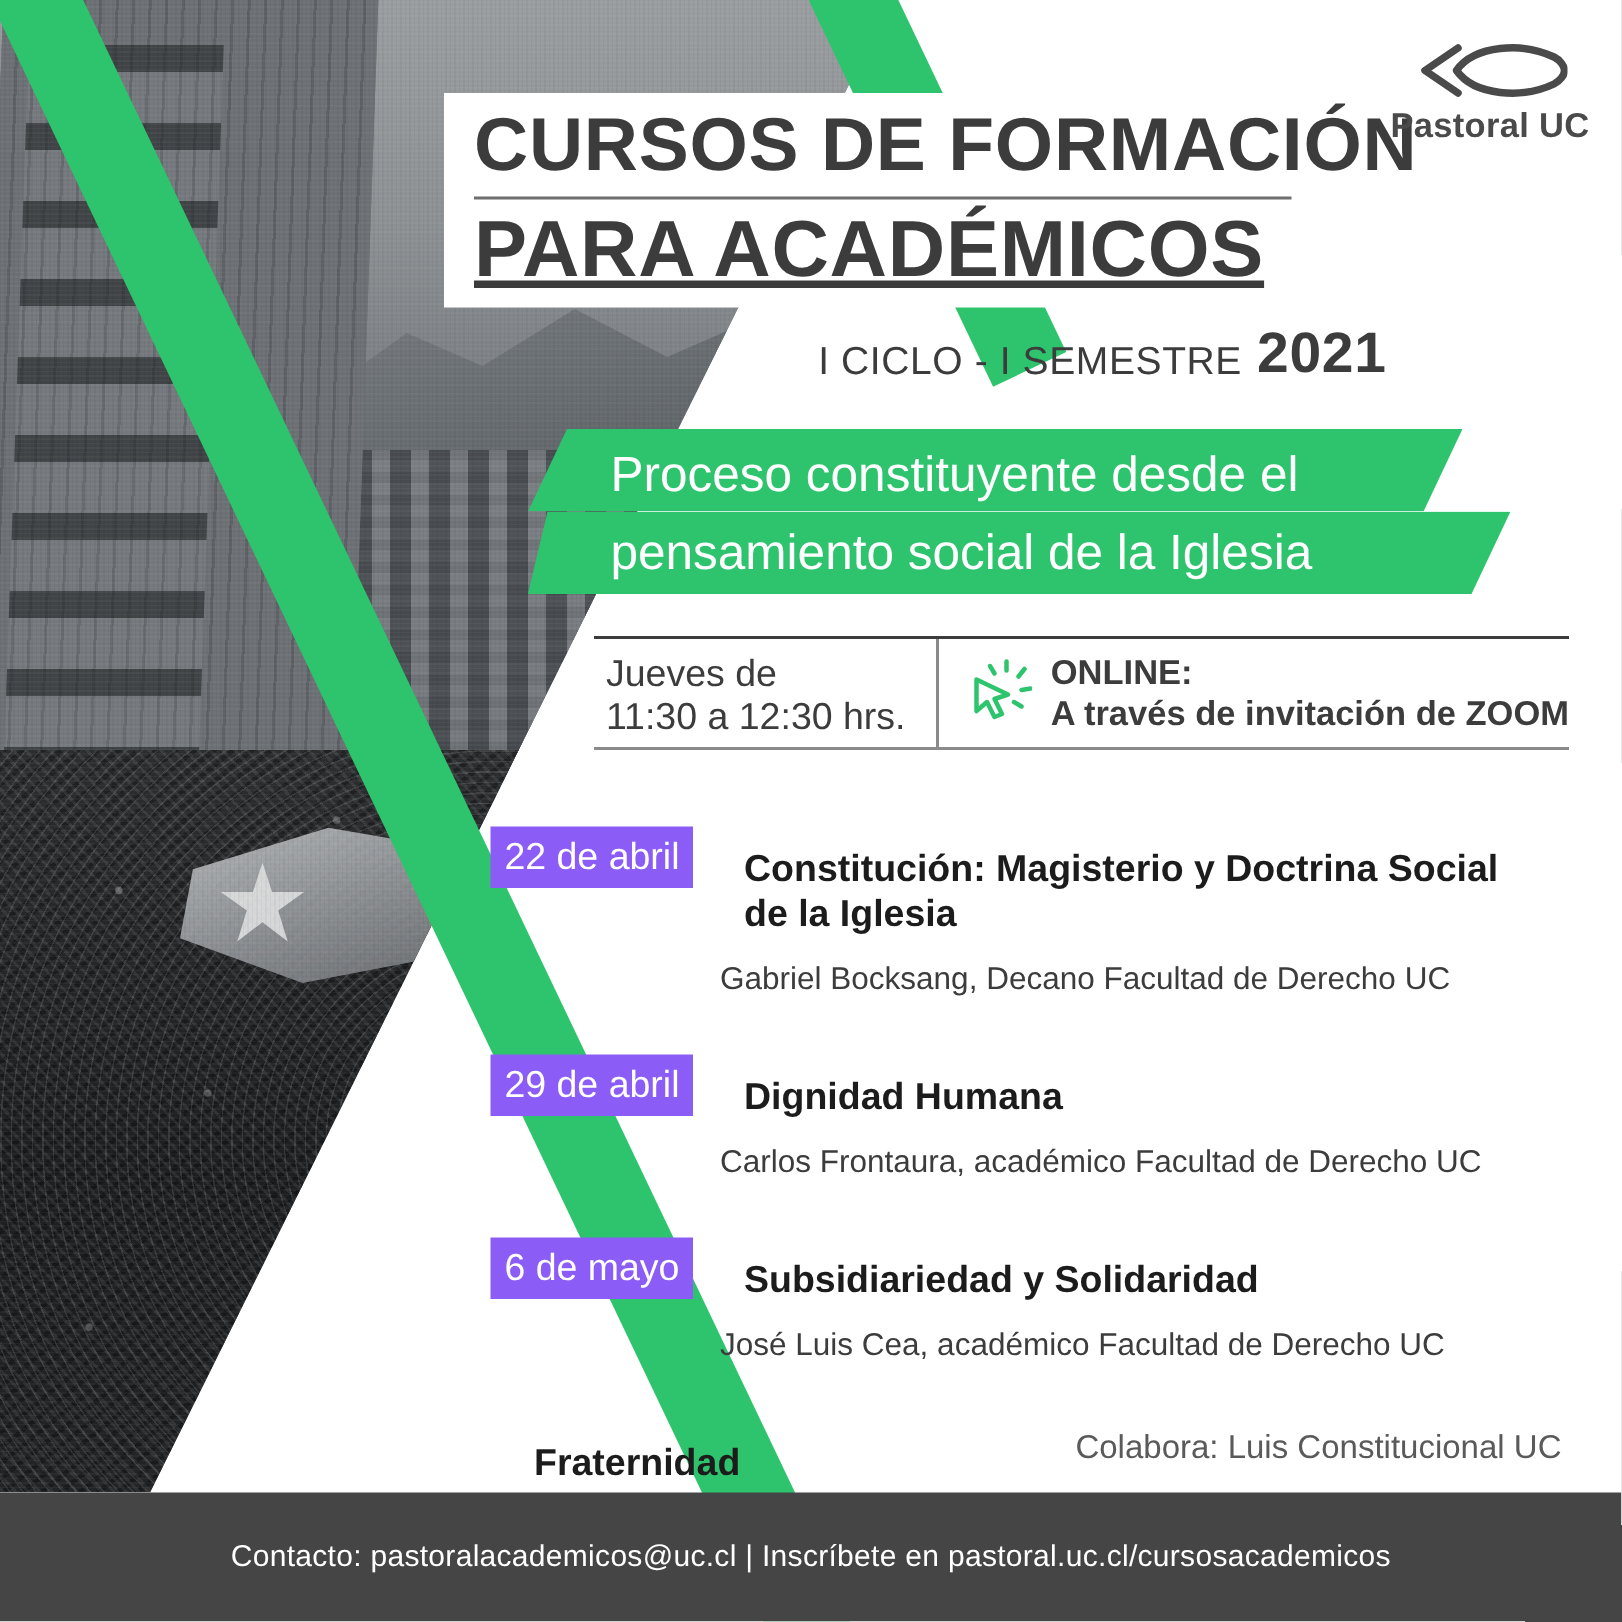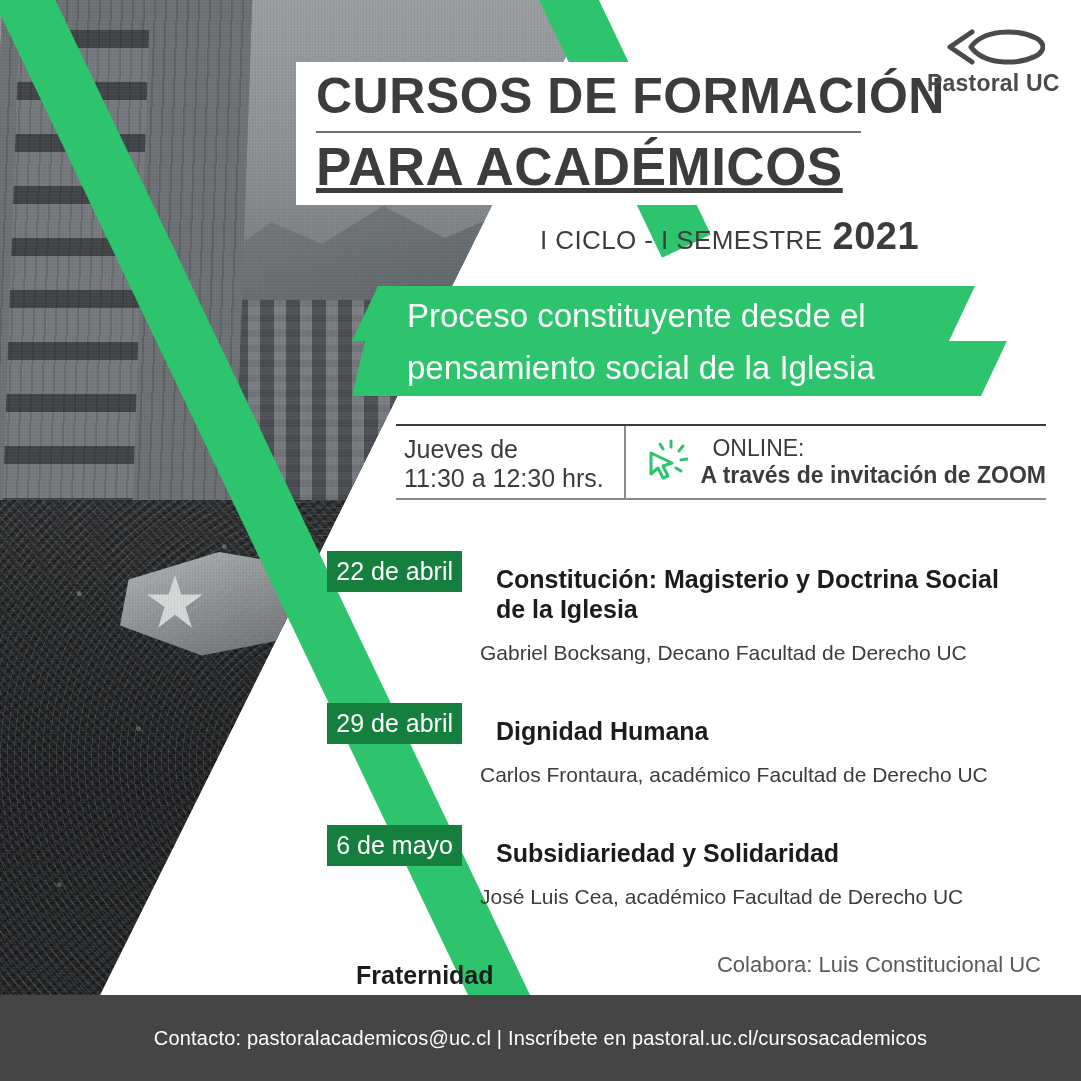--- a/index.html
+++ b/index.html
@@ -184,21 +184,21 @@
 
   .cycle-row {
     position: absolute;
     left: 540px;
     top: 200px;
     width: 390px;
     height: 62px;
     z-index: 6;
     display: flex;
     align-items: flex-end;
-    justify-content: flex-start;
+    justify-content: center;
     gap: 10px;
   }
   .cycle-text {
     color: #3c3c3c;
     font-size: 26px;
     font-weight: 400;
     letter-spacing: 0.4px;
     white-space: nowrap;
     padding-bottom: 6px;
   }
@@ -295,21 +295,21 @@
     align-items: center;
     padding-left: 16px;
     gap: 12px;
   }
   .sched-right-text div {
     color: #3c3c3c;
     font-size: 23px;
     line-height: 27px;
     white-space: nowrap;
   }
-  .sched-right-text .online-label { font-weight: 400; margin-left: 12px; }
+  .sched-right-text .online-label { font-weight: 700; }
   .sched-right-text .online-sub { font-weight: 700; }
 
   
   .sessions {
     position: absolute;
     left: 322px;
     top: 548px;
     width: 700px;
     z-index: 6;
   }
@@ -321,21 +321,21 @@
   }
   .session:last-child { margin-bottom: 0; }
   .date-col {
     width: 140px;
     flex: 0 0 140px;
     display: flex;
     justify-content: flex-end;
     padding-top: 3px;
   }
   .date-badge {
-    background: #15803d;
+    background: #8b5cf6;
     color: #ffffff;
     font-size: 25px;
     font-weight: 500;
     line-height: 28px;
     padding: 6px 9px 7px 9px;
     white-space: nowrap;
   }
   .session-body {
     padding-left: 18px;
     flex: 1;

